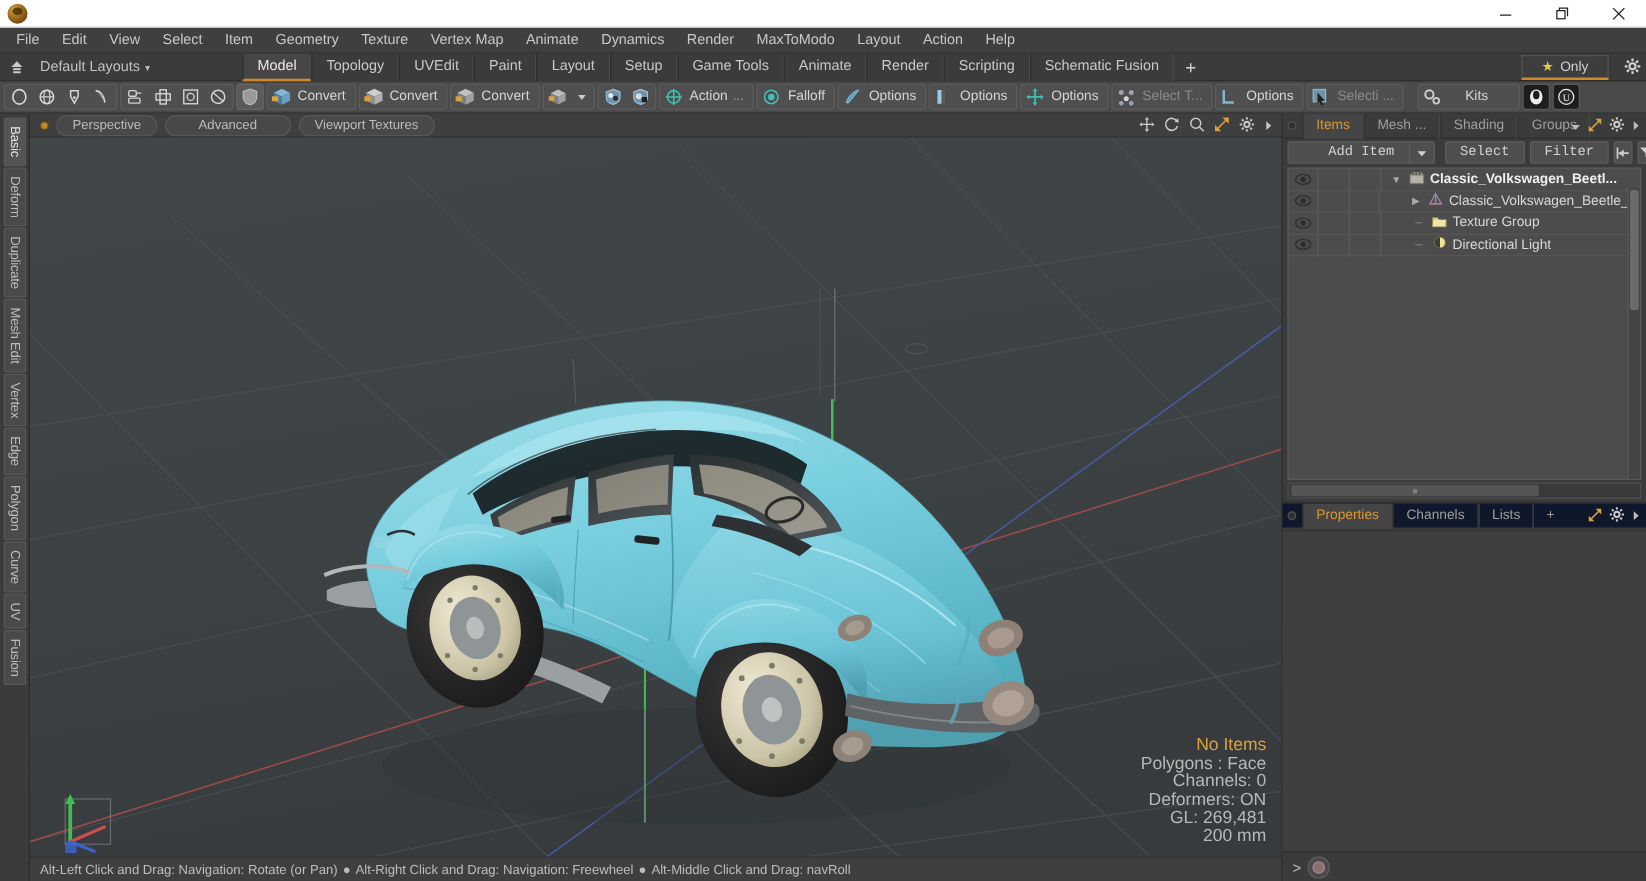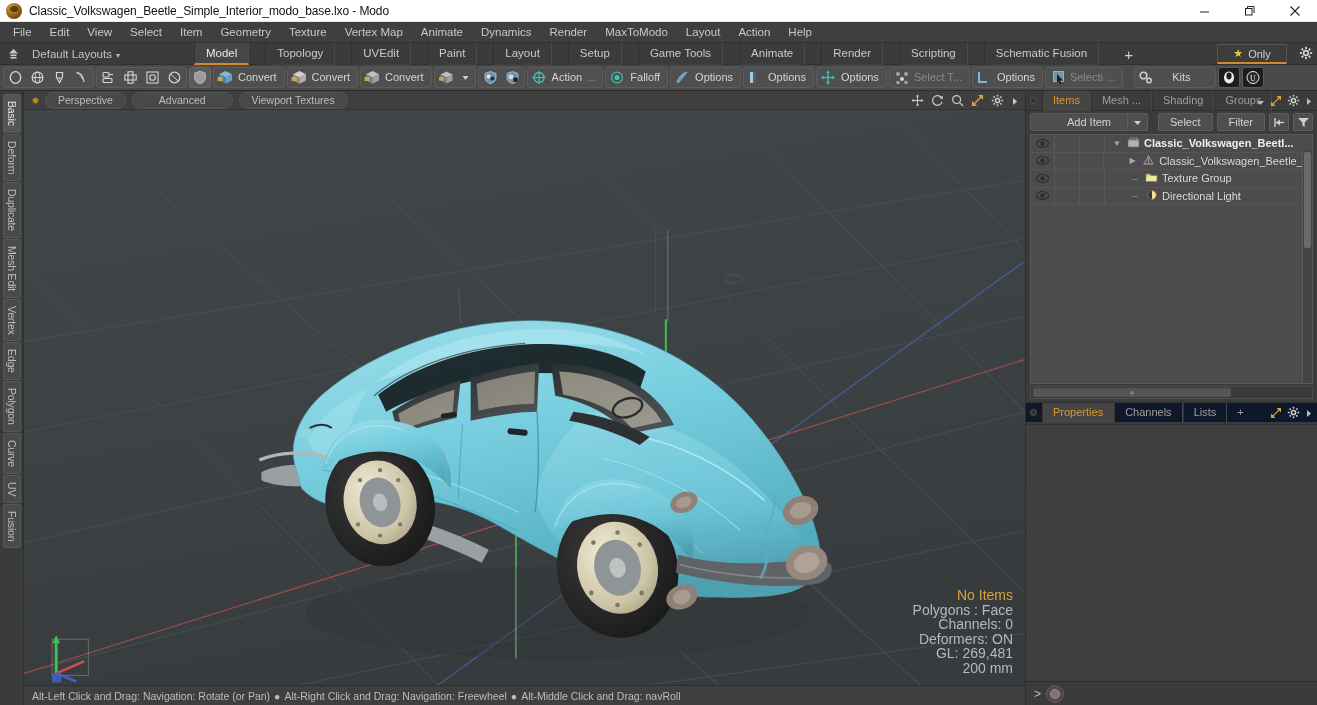--- a/index.html
+++ b/index.html
@@ -44,21 +44,21 @@
   }
 
   
   .layoutrow {
     height: 22px; background: #3b3b3b; display: flex; align-items: center;
     flex: 0 0 22px; border-bottom: 1px solid #2e2e2e; position: relative;
   }
   .layout-home { width: 26px; display:flex; align-items:center; justify-content:center; }
   .layout-name { font-size: 11.5px; color: #c2c2c2; padding-left:6px; white-space:nowrap; }
   .layout-name .caret { font-size:8px; margin-left:4px; color:#bbb; }
-  .tabs { display: flex; align-items: flex-end; height: 22px; margin-left: 74px; gap: 16px; }
+  .tabs { display: flex; align-items: flex-end; height: 22px; margin-left: 74px; }
   .tab {
     font-size: 11.5px; color: #c9c9c9; padding: 0 11px; height: 22px; line-height: 21px;
     border-left: 1px solid #2f2f2f; border-right: 1px solid #4a4a4a;
     background: #3b3b3b; white-space: nowrap;
   }
   .tab.active { color: #e9e9e9; background: #464646; border-bottom: 2px solid #d08a28; }
   .tab-plus { font-size: 15px; color: #d2d2d2; padding: 0 9px; line-height: 20px; }
   .only-btn {
     position:absolute; right: 30px; top:1px; height:20px; min-width:70px;
     background:#3d3d3d; border:1px solid #555; border-bottom:2px solid #d08a28;
@@ -76,21 +76,21 @@
   }
   .tgroup { display:flex; align-items:center; height:21px; background:#4f4f4f;
             border:1px solid #5c5c5c; border-radius:3px; padding:0 1px; gap:1px; }
   .ticon { width:21px; height:19px; display:flex; align-items:center; justify-content:center; }
   .ticon svg { display:block; }
   .tbtn {
     display:flex; align-items:center; height:21px; background:#4f4f4f;
     border:1px solid #5c5c5c; border-radius:3px; padding:0 7px 0 3px; gap:4px;
     font-size:11px; color:#d5d5d5; white-space:nowrap;
   }
-  .tbtn.dim { color:#8a8a8a;text-align:right; }
+  .tbtn.dim { color:#8a8a8a; }
   .tbtn .lbl { line-height:19px; }
   .sep { width:7px; }
   .cube-icon { width:17px; height:15px; position:relative; flex:none; }
 
   
   .body { flex: 1 1 auto; display: flex; min-height: 0; background:#3b3b3b; }
 
   
   .vstrip {
     width: 24px; flex: none; background:#3b3b3b; border-right:1px solid #2d2d2d;
@@ -135,21 +135,21 @@
             border-left:1px solid #2d2d2d; }
   .ptabsrow { height:20px; flex:none; display:flex; align-items:center; background:#3b3b3b;
               position:relative; border-bottom:1px solid #2e2e2e; padding-left:4px; }
   .pdot { width:7px; height:7px; border-radius:50%; background:#2f2f2f; border:1px solid #555; margin-right:5px; }
   .ptab { font-size:11px; color:#9e9e9e; padding:0 10px; line-height:19px; height:20px;
           border-left:1px solid #333; border-right:1px solid #474747; }
   .ptab.active { color:#d99a2e; background:#454545; }
   .ptabicons { position:absolute; right:4px; top:2px; display:flex; align-items:center; gap:5px; }
 
   .prow2 { height:22px; flex:none; display:flex; align-items:center; gap:4px; padding:0 4px;
-           background:#3b3b3b; }
+           background:#3b3b3b;font-family:Liberation Mono, monospace; }
   .additem { flex:0 0 118px; height:18px; background:#4e4e4e; border:1px solid #5d5d5d;
              border-radius:2px; font-size:11px; color:#d2d2d2; display:flex; align-items:center;
              justify-content:center; position:relative; }
   .additem .ddn { position:absolute; right:0; top:-1px; width:20px; height:18px; border-left:1px solid #5d5d5d;
                   display:flex; align-items:center; justify-content:center; }
   .pbtn { height:18px; background:#4e4e4e; border:1px solid #5d5d5d; border-radius:2px;
           font-size:11px; color:#d2d2d2; padding:0 11px; display:flex; align-items:center; }
   .psq { width:20px; height:18px; background:#4e4e4e; border:1px solid #5d5d5d; border-radius:2px;
          display:flex; align-items:center; justify-content:center; }
 
@@ -190,21 +190,20 @@
              display:flex; align-items:center; justify-content:center; }
   .cmd-btn::after{ content:""; width:8px; height:8px; border-radius:50%; background:#8a6d6d; border:1px solid #a88; }
 </style>
 </head>
 <body>
 
 <div class="app">
 
   <div class="titlebar">
     <div class="title-icon"></div>
-    <div class="title-text">Classic_Volkswagen_Beetle_Simple_Interior_modo_base.lxo - Modo</div>
     <div class="win-ctrls">
       <div class="win-btn">
         <svg width="11" height="11" viewBox="0 0 11 11">
             <line x1="1" y1="6" x2="10" y2="6" stroke="#222" stroke-width="1"></line>
           </svg>
       </div>
       <div class="win-btn">
         <svg width="12" height="12" viewBox="0 0 12 12">
             <rect x="1.5" y="3.5" width="6.5" height="6.5" fill="none" stroke="#222" stroke-width="1"></rect>
             <polyline points="3.5,3.5 3.5,1.5 10,1.5 10,8" fill="none" stroke="#222" stroke-width="1"></polyline>

